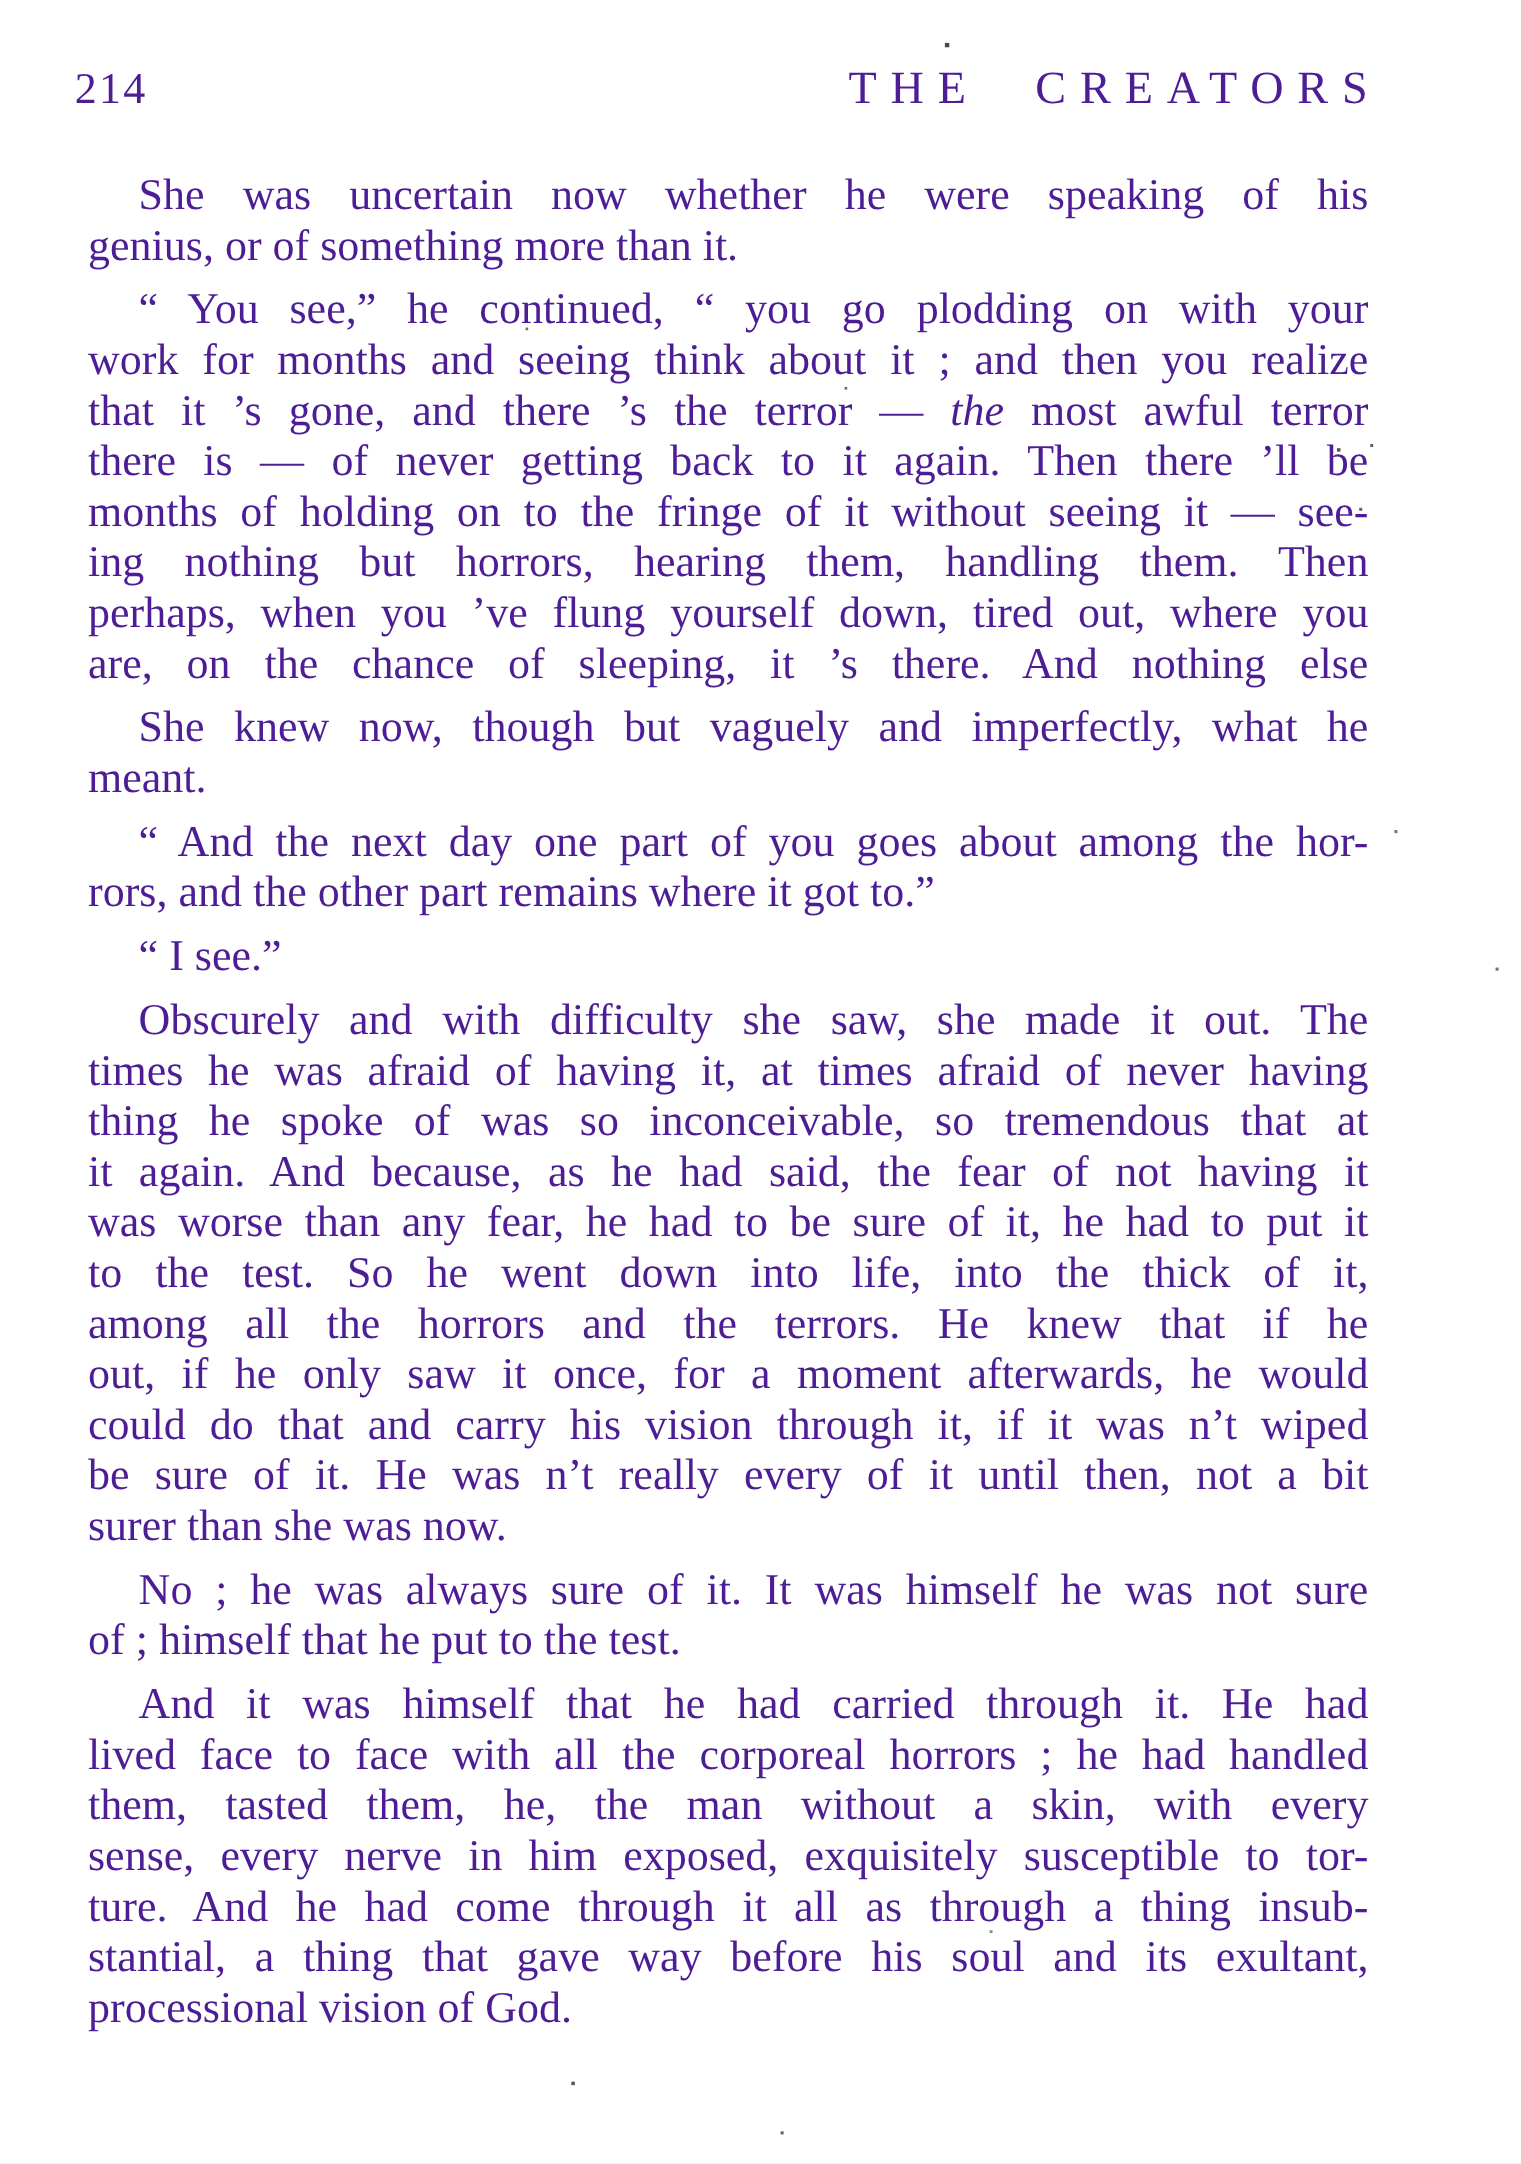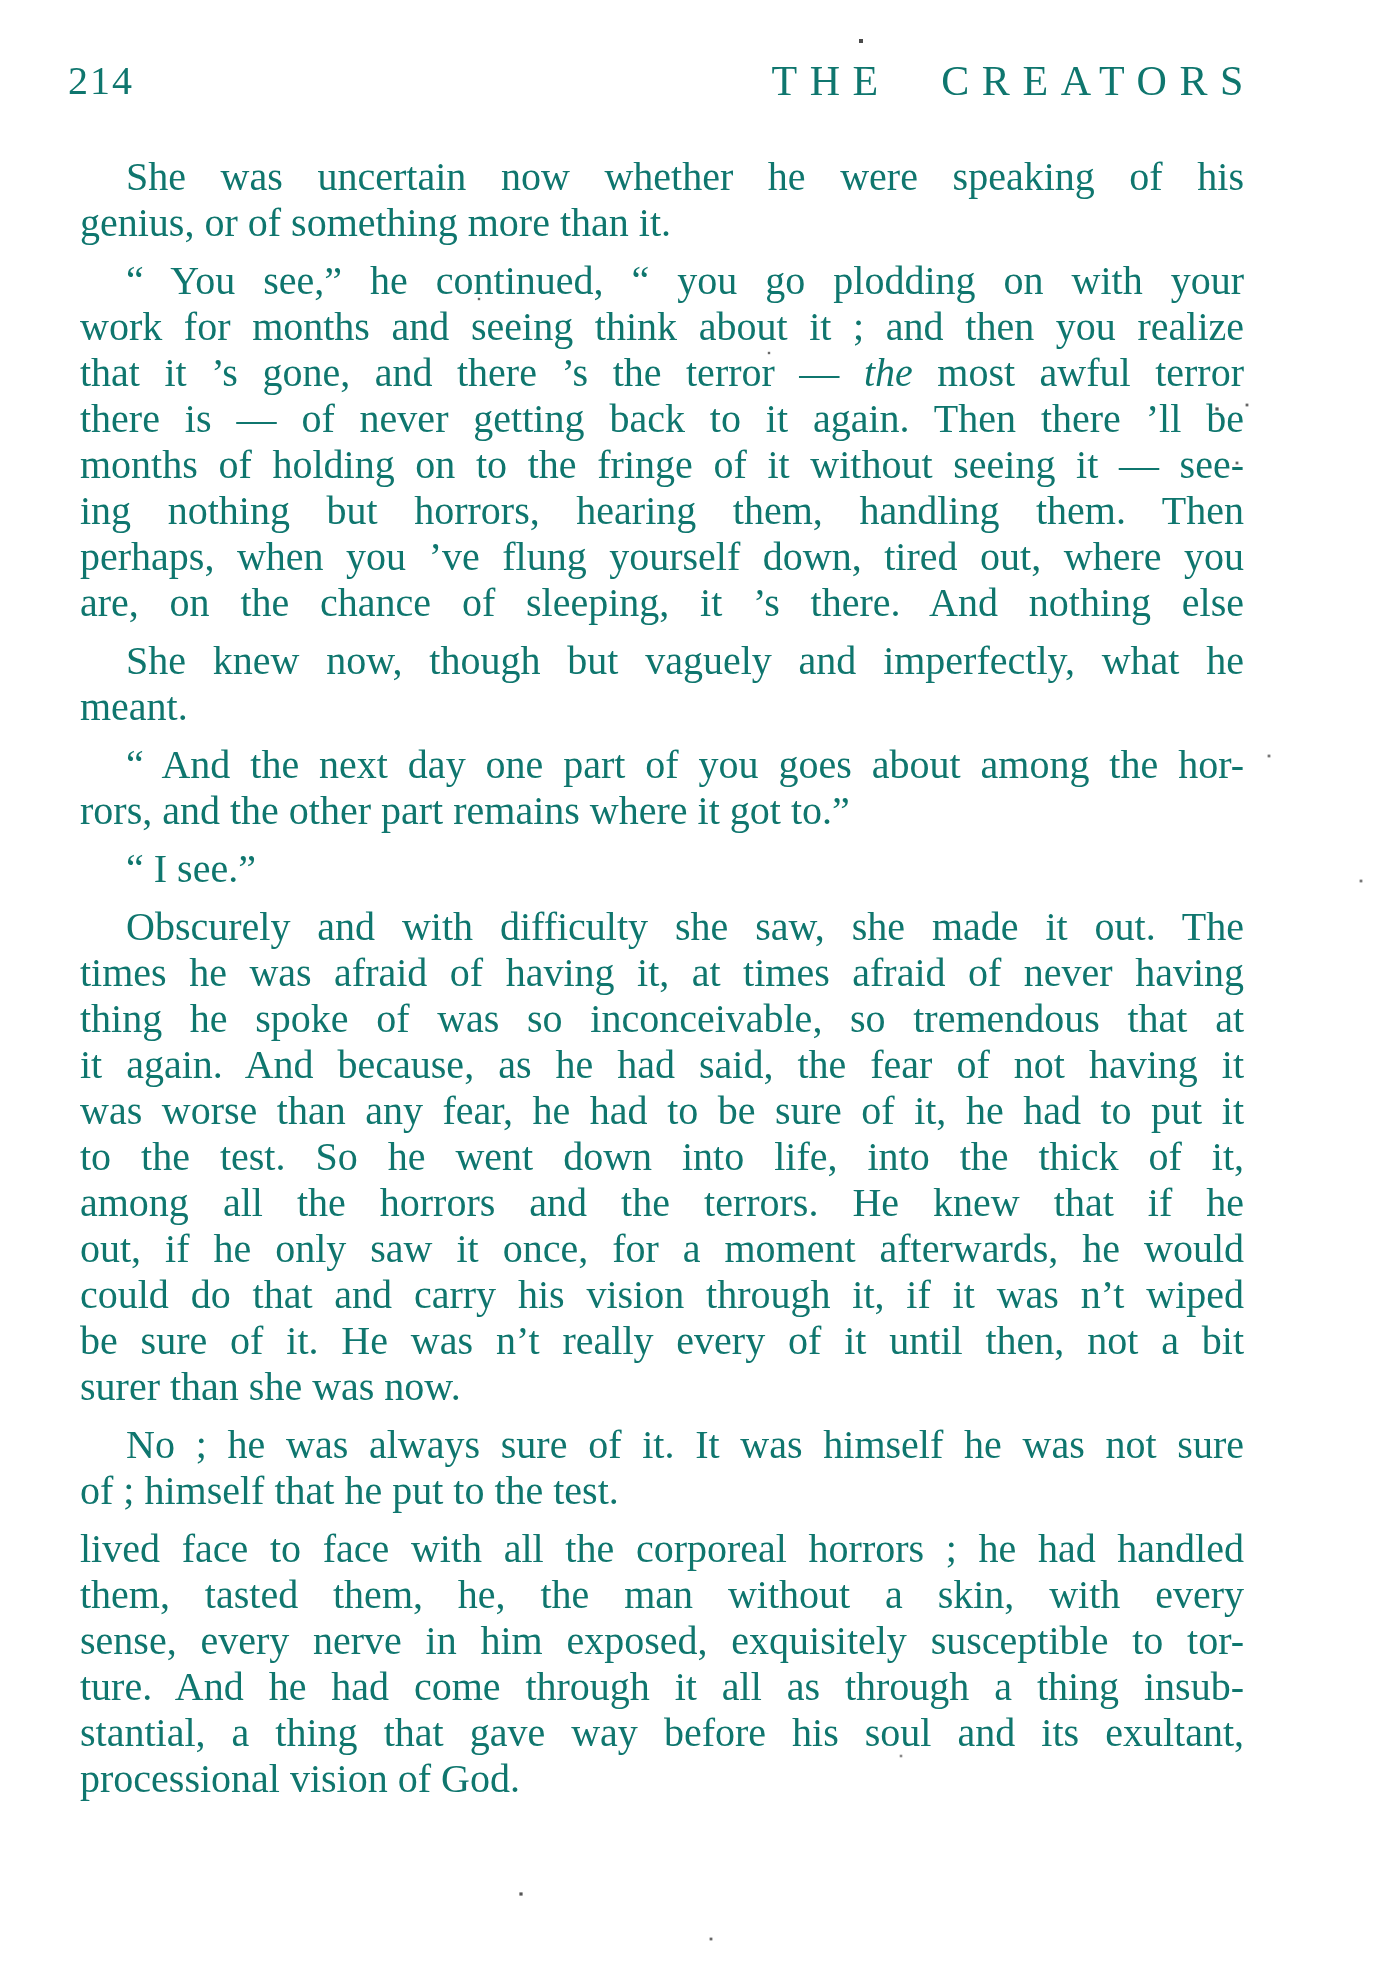--- a/index.html
+++ b/index.html
@@ -2,21 +2,21 @@
 <html><head>
 <meta charset="utf-8">
 <style>
   html, body { margin: 0; padding: 0; background: #e8e8e8; }
   .page {
     position: relative;
     width: 1383px;
     height: 1967px;
     background: #ffffff;
     font-family: "Liberation Serif", "DejaVu Serif", serif;
-    color: #0f766e;
+    color: #4c1d95;
     overflow: hidden;
   }
   .content {
     position: absolute;
     left: 68px;
     top: 56px;
     width: 1188px;
   }
   .header {
     position: relative;
@@ -118,20 +118,21 @@
           <div class="ln">out, if he only saw it once, for a moment afterwards, he would</div>
           <div class="ln">could do that and carry his vision through it, if it was n’t wiped</div>
           <div class="ln">be sure of it.  He was n’t really every of it until then, not a bit</div>
           <div class="ln last">surer than she was now.</div>
         </div>
         <div class="paragraph">
           <div class="ln indent">No ; he was always sure of it.  It was himself he was not sure</div>
           <div class="ln last">of ; himself that he put to the test.</div>
         </div>
         <div class="paragraph">
+          <div class="ln indent">And it was himself that he had carried through it.  He had</div>
           <div class="ln">lived face to face with all the corporeal horrors ; he had handled</div>
           <div class="ln">them, tasted them, he, the man without a skin, with every</div>
           <div class="ln">sense, every nerve in him exposed, exquisitely susceptible to tor-</div>
           <div class="ln">ture.  And he had come through it all as through a thing insub-</div>
           <div class="ln">stantial, a thing that gave way before his soul and its exultant,</div>
           <div class="ln last">processional vision of God.</div>
         </div>
       </div>
   </div>
 </div>

